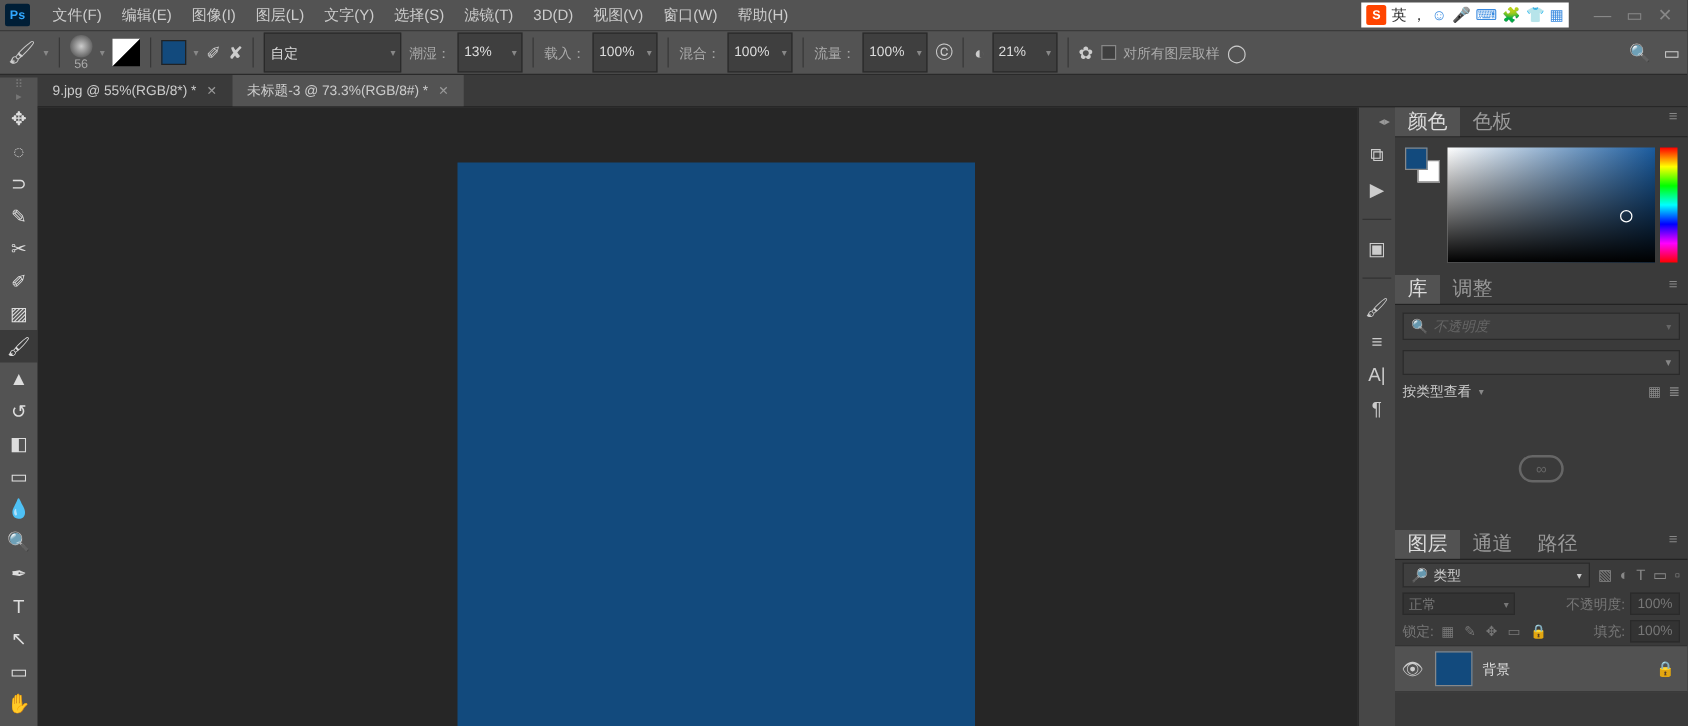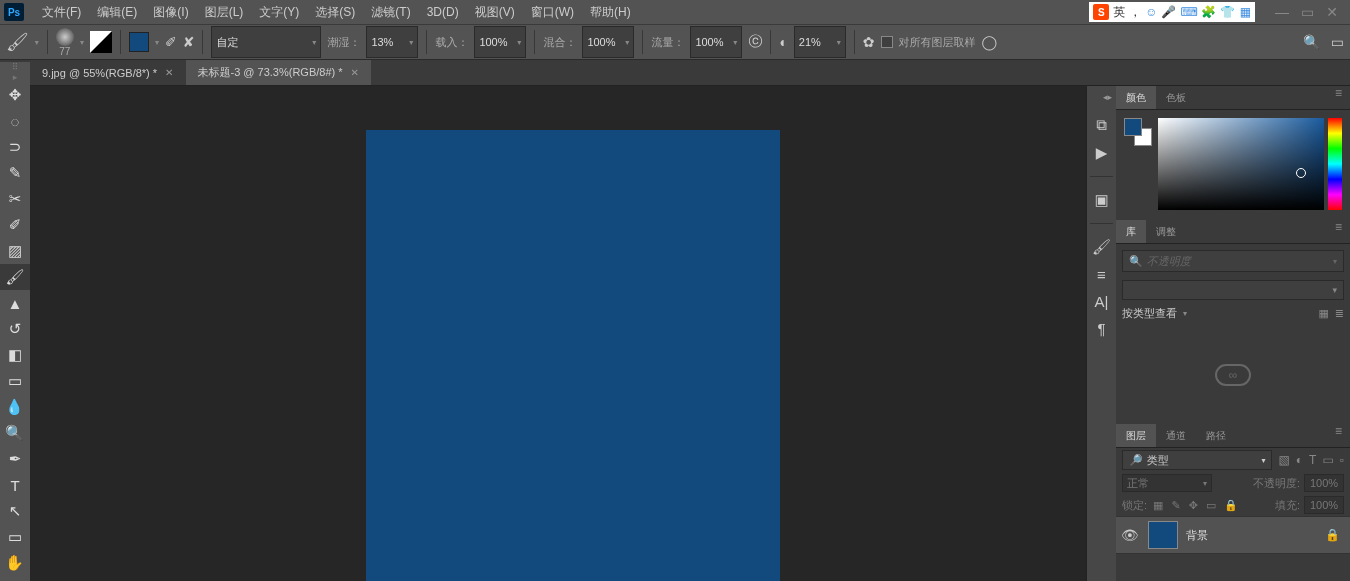--- a/index.html
+++ b/index.html
@@ -42,21 +42,21 @@
 .toolbox .tool { width:30px; height:26px; display:flex; align-items:center; justify-content:center; font-size:15px; color:#ddd; cursor:pointer; }
 .toolbox .tool.active { background:#3a3a3a; }
 
 .collapsed { position:absolute; right:234px; top:86px; width:30px; bottom:0; background:#474747; border-left:1px solid #222; display:flex; flex-direction:column; align-items:center; padding-top:6px; gap:10px; }
 .collapsed .hdr { width:100%; height:14px; display:flex; justify-content:flex-end; padding-right:4px; color:#999; font-size:9px; }
 .collapsed .cic { font-size:15px; color:#ccc; cursor:pointer; }
 .collapsed .csep { width:80%; height:1px; background:#333; margin:4px 0; }
 
 .panels { position:absolute; right:0; top:86px; width:234px; bottom:0; background:#3a3a3a; display:flex; flex-direction:column; }
 .p-tabs { height:24px; display:flex; border-bottom:1px solid #222; }
-.p-tab { padding:0 10px; display:flex; align-items:center; font-size:10px; color:#999; cursor:pointer; }
+.p-tab { padding:0 10px; display:flex; align-items:center; font-size:16px; color:#999; cursor:pointer; }
 .p-tab.active { background:#525252; color:#ddd; }
 .p-tabs .menu-ic { margin-left:auto; padding:0 8px; color:#888; }
 
 .color-panel { height:110px; background:#3a3a3a; position:relative; padding:8px; display:flex; }
 .color-panel .fgbg { position:relative; width:26px; height:26px; }
 .color-panel .fgsw { position:absolute; width:18px; height:18px; background:#124a7d; border:1px solid #888; z-index:2; }
 .color-panel .bgsw { position:absolute; left:10px; top:10px; width:18px; height:18px; background:#fff; border:1px solid #888; }
 .color-panel .picker { flex:1; height:92px; margin-left:8px; background:linear-gradient(to bottom,transparent 0%,#000 100%),linear-gradient(to right,#fff 0%,#1a5b9e 100%); position:relative; }
 .color-panel .cursor { position:absolute; width:10px; height:10px; border:1px solid #fff; border-radius:50%; right:18px; top:50px; }
 .color-panel .hue { width:14px; height:92px; margin-left:4px; background:linear-gradient(to bottom,#f00,#ff0,#0f0,#0ff,#00f,#f0f,#f00); }
@@ -121,21 +121,21 @@
     <span>✕</span>
   </div>
 </div>
 
 <div class="optbar">
   <span class="brush-icon">🖌</span>
     <span style="font-size:8px;color:#888">▾</span>
   <div class="sep"></div>
   <div class="brush-prev">
       <div class="circ"></div>
-      <span>77</span>
+      <span>56</span>
     </div>
     <span style="font-size:8px;color:#888">▾</span>
   <div class="mode-ic"></div>
   <div class="sep"></div>
   <div class="swatch"></div>
     <span style="font-size:8px;color:#888">▾</span>
   <span class="small-ic">✐</span>
   <span class="small-ic">✘</span>
   <div class="sep"></div>
   <div class="droptxt" style="min-width:110px">

